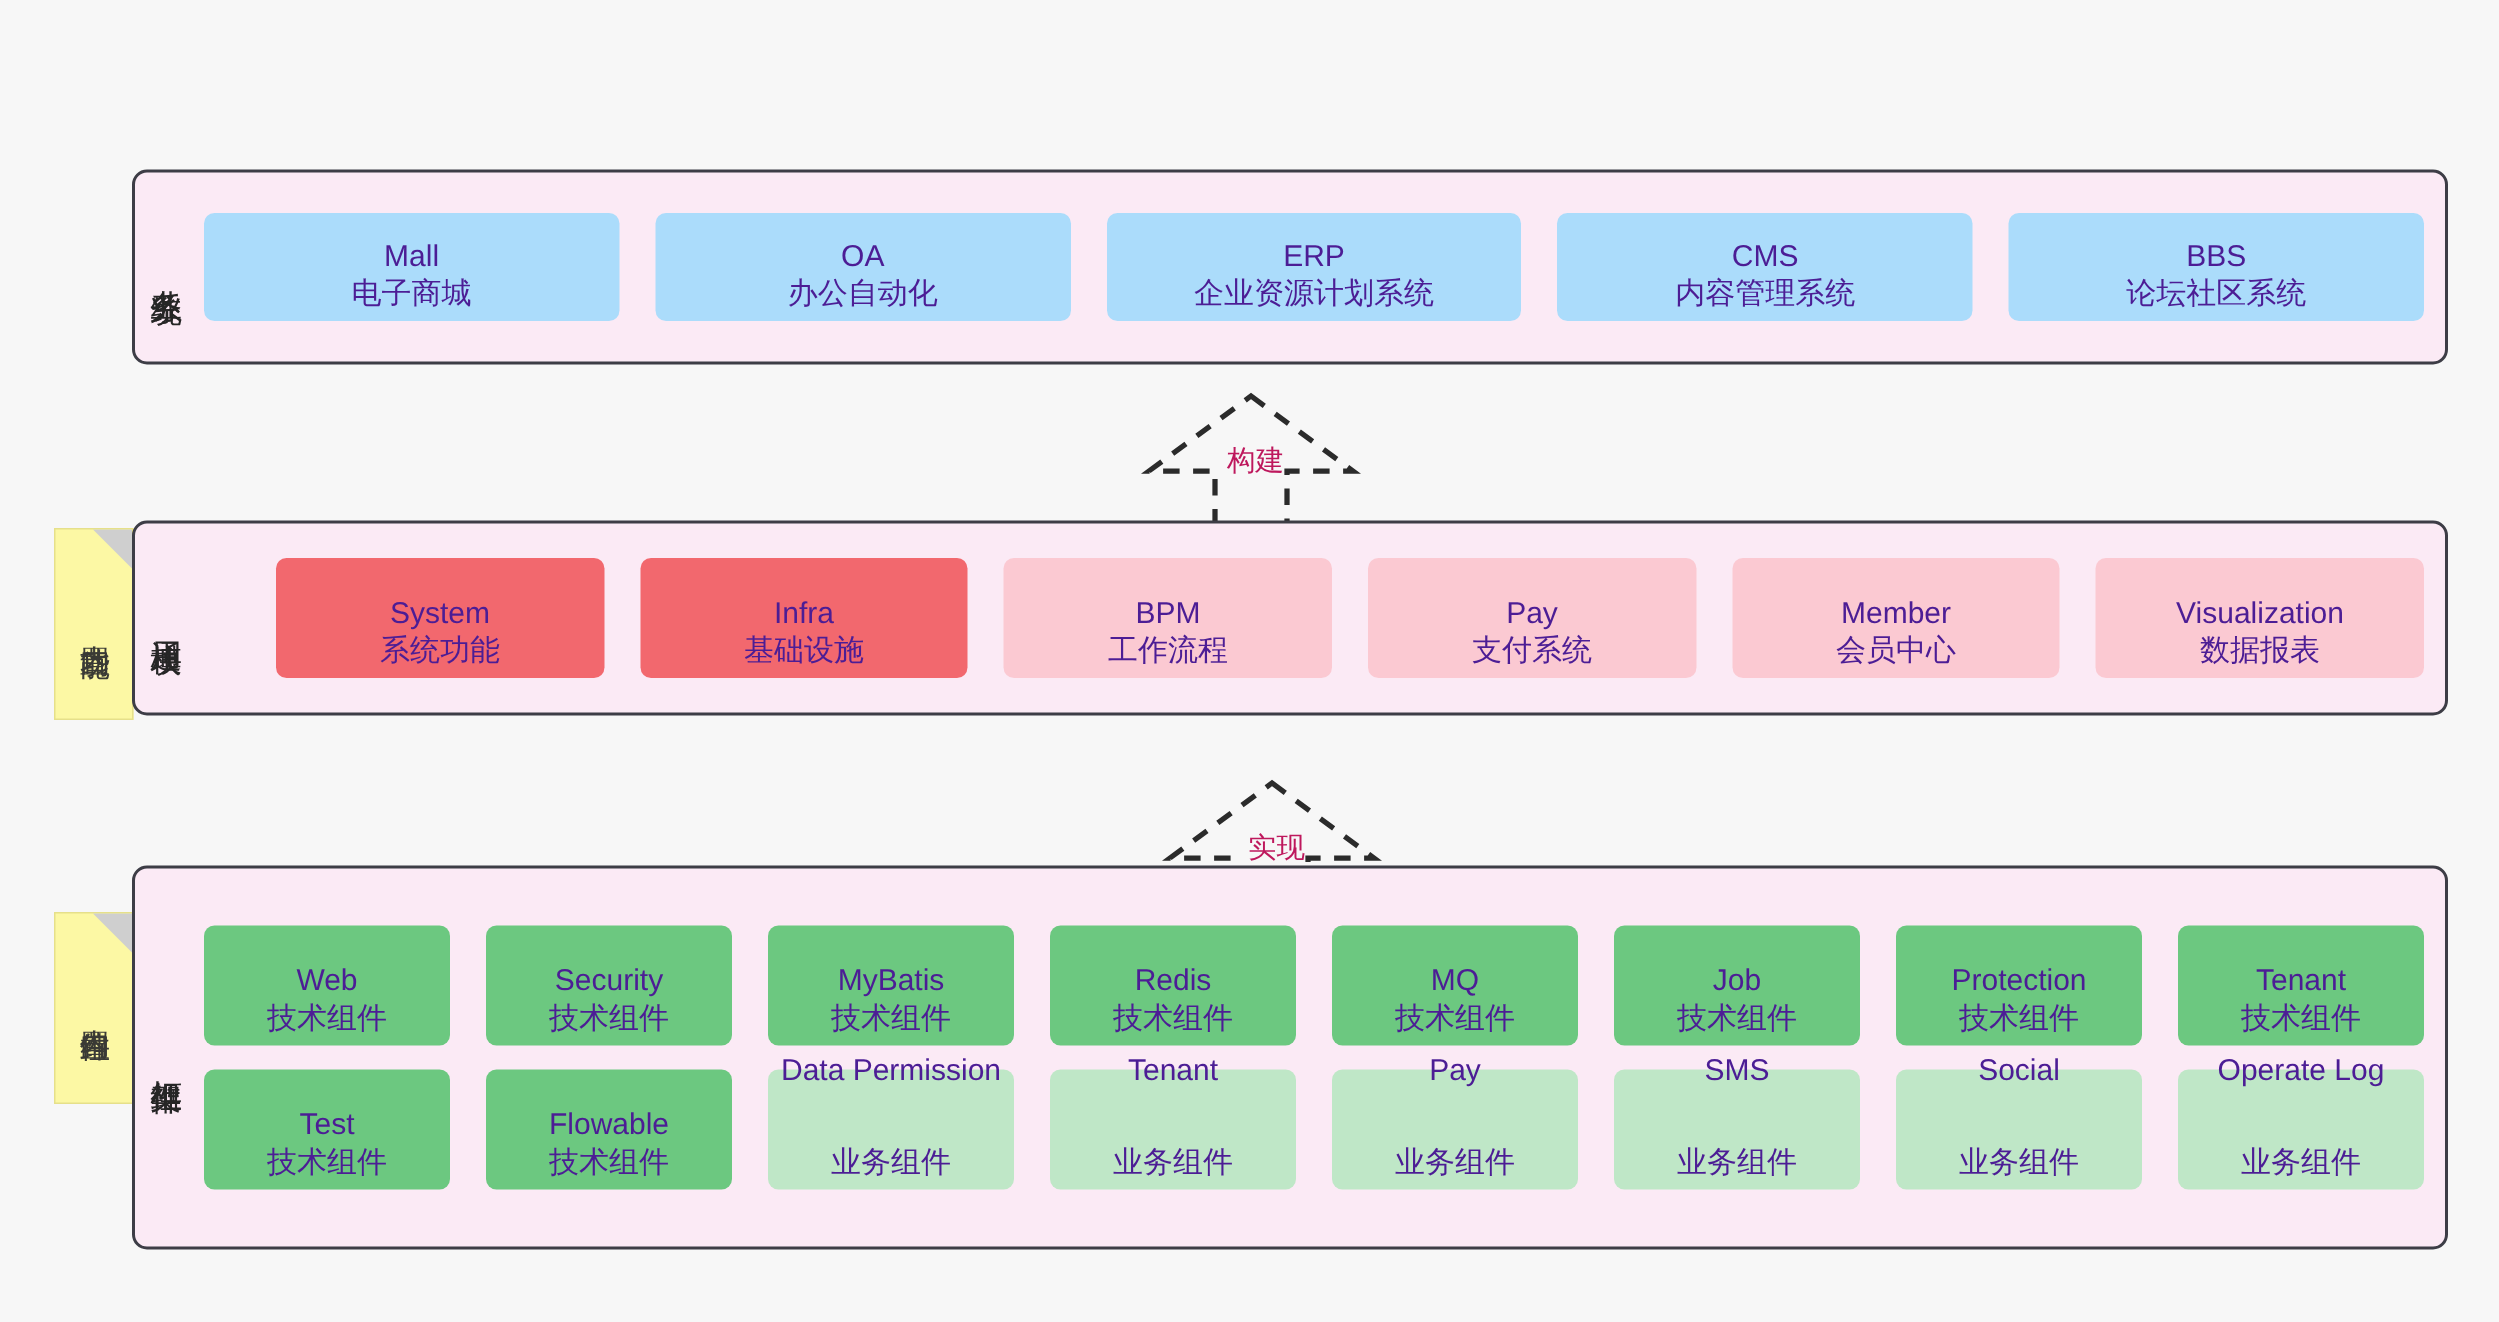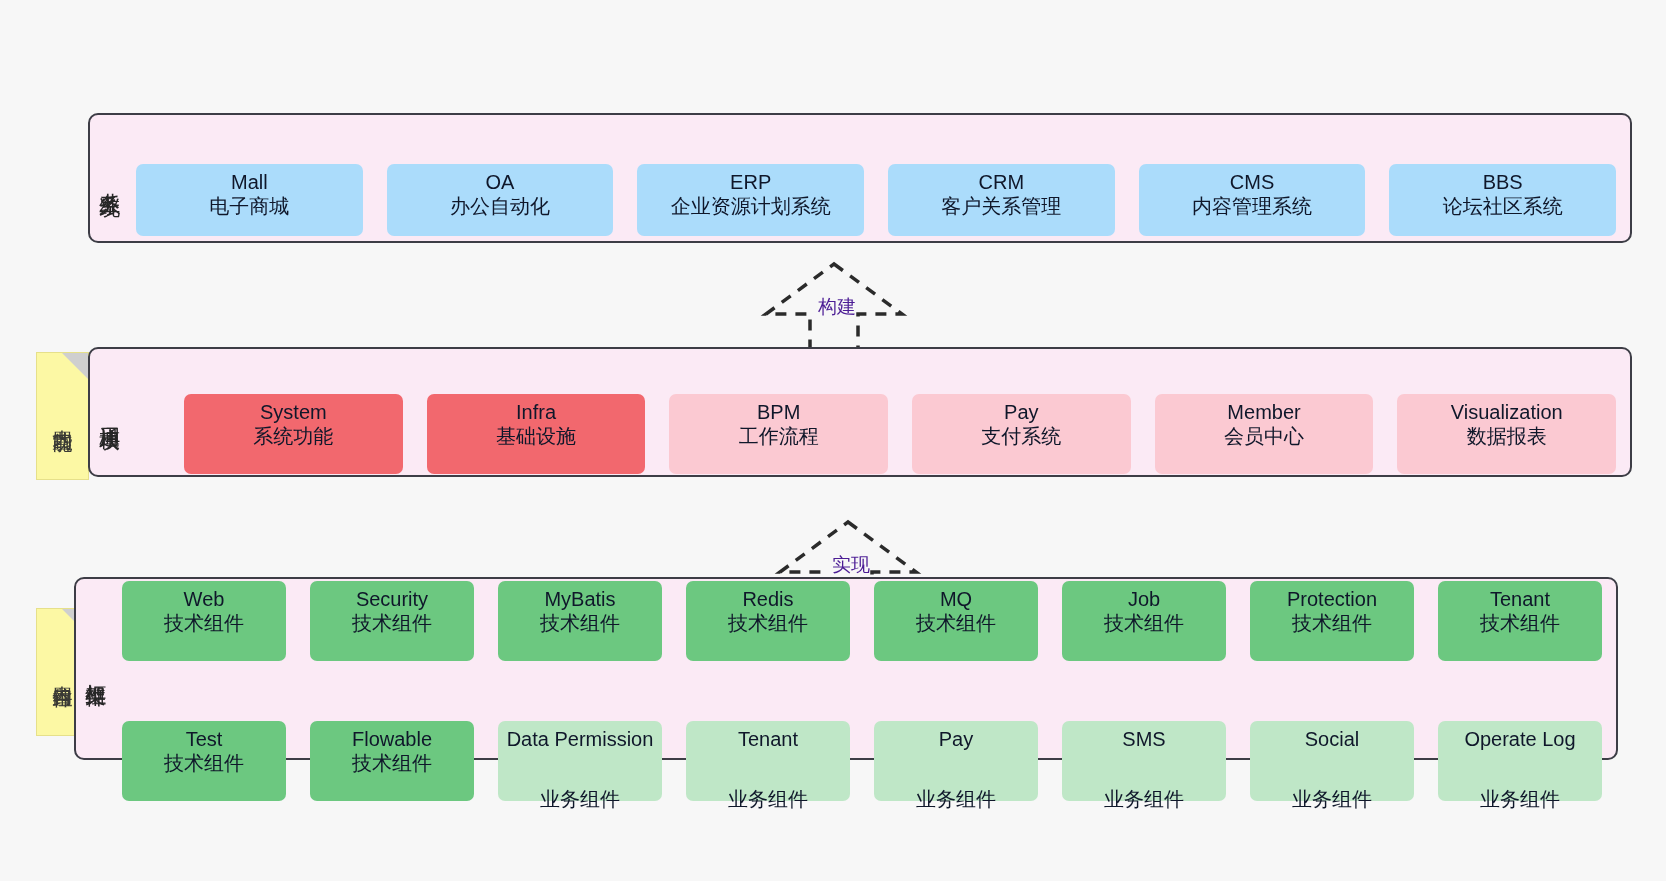--- a/index.html
+++ b/index.html
@@ -62,47 +62,46 @@
     gap: 24px;
   }
 
   .card {
     flex: 1 1 0;
     box-sizing: border-box;
     border-radius: 7px;
     display: flex;
     flex-direction: column;
     align-items: center;
-    justify-content: flex-start;
+    justify-content: flex-end;
     text-align: center;
     font-size: 20px;
     line-height: 1.22;
-    color: #0f172a;
+    color: #4c1d95;
     padding: 6px 6px;
     min-width: 0;
-    margin-top: 44px;
   }
   .card .en { display: block; }
   .card .cn { display: block; }
 
   
   .c-blue        { background: #abdcfb; }
   .c-red         { background: #f2686e; }
   .c-pink        { background: #fbc9d2; }
   .c-green       { background: #6cc880; }
   .c-green-light { background: #bfe7c7; gap: 36px; }
 
   
   #layer-business  { left: 88px;  top: 113px; width: 1544px; height: 130px; }
   #layer-business .card { height: 72px; }
 
   #layer-common    { left: 88px;  top: 347px; width: 1544px; height: 130px; gap: 48px; }
   #layer-common .card { height: 80px; }
 
-  #layer-framework { left: 74px;  top: 577px; width: 1544px; height: 183px; }
+  #layer-framework { left: 88px;  top: 577px; width: 1544px; height: 256px; }
   #layer-framework .card { height: 80px; }
 
   
   .note {
     position: absolute;
     background: #fcf8a4;
     border: 1px solid #e6e08a;
     display: flex;
     align-items: center;
     justify-content: center;
@@ -134,21 +133,21 @@
     height: 100px;
   }
   #arrow-build   { left: 754px; top: 258px; }
   #arrow-realize { left: 768px; top: 516px; }
 
   .arrow-wrap svg { display: block; }
 
   .arrow-label {
     position: absolute;
     font-size: 19px;
-    color: #4c1d95;
+    color: #be185d;
     white-space: nowrap;
     background: transparent;
   }
   #arrow-build .arrow-label   { left: 64px; top: 36px; }
   #arrow-realize .arrow-label { left: 64px; top: 36px; }
 </style>
 </head>
 <body>
 
 <div class="canvas">
@@ -161,24 +160,20 @@
           <span class="en">Mall</span>
           <span class="cn">电子商城</span>
         </div>
         <div class="card c-blue">
           <span class="en">OA</span>
           <span class="cn">办公自动化</span>
         </div>
         <div class="card c-blue">
           <span class="en">ERP</span>
           <span class="cn">企业资源计划系统</span>
-        </div>
-        <div class="card c-blue">
-          <span class="en">CRM</span>
-          <span class="cn">客户关系管理</span>
         </div>
         <div class="card c-blue">
           <span class="en">CMS</span>
           <span class="cn">内容管理系统</span>
         </div>
         <div class="card c-blue">
           <span class="en">BBS</span>
           <span class="cn">论坛社区系统</span>
         </div>
       </div>

